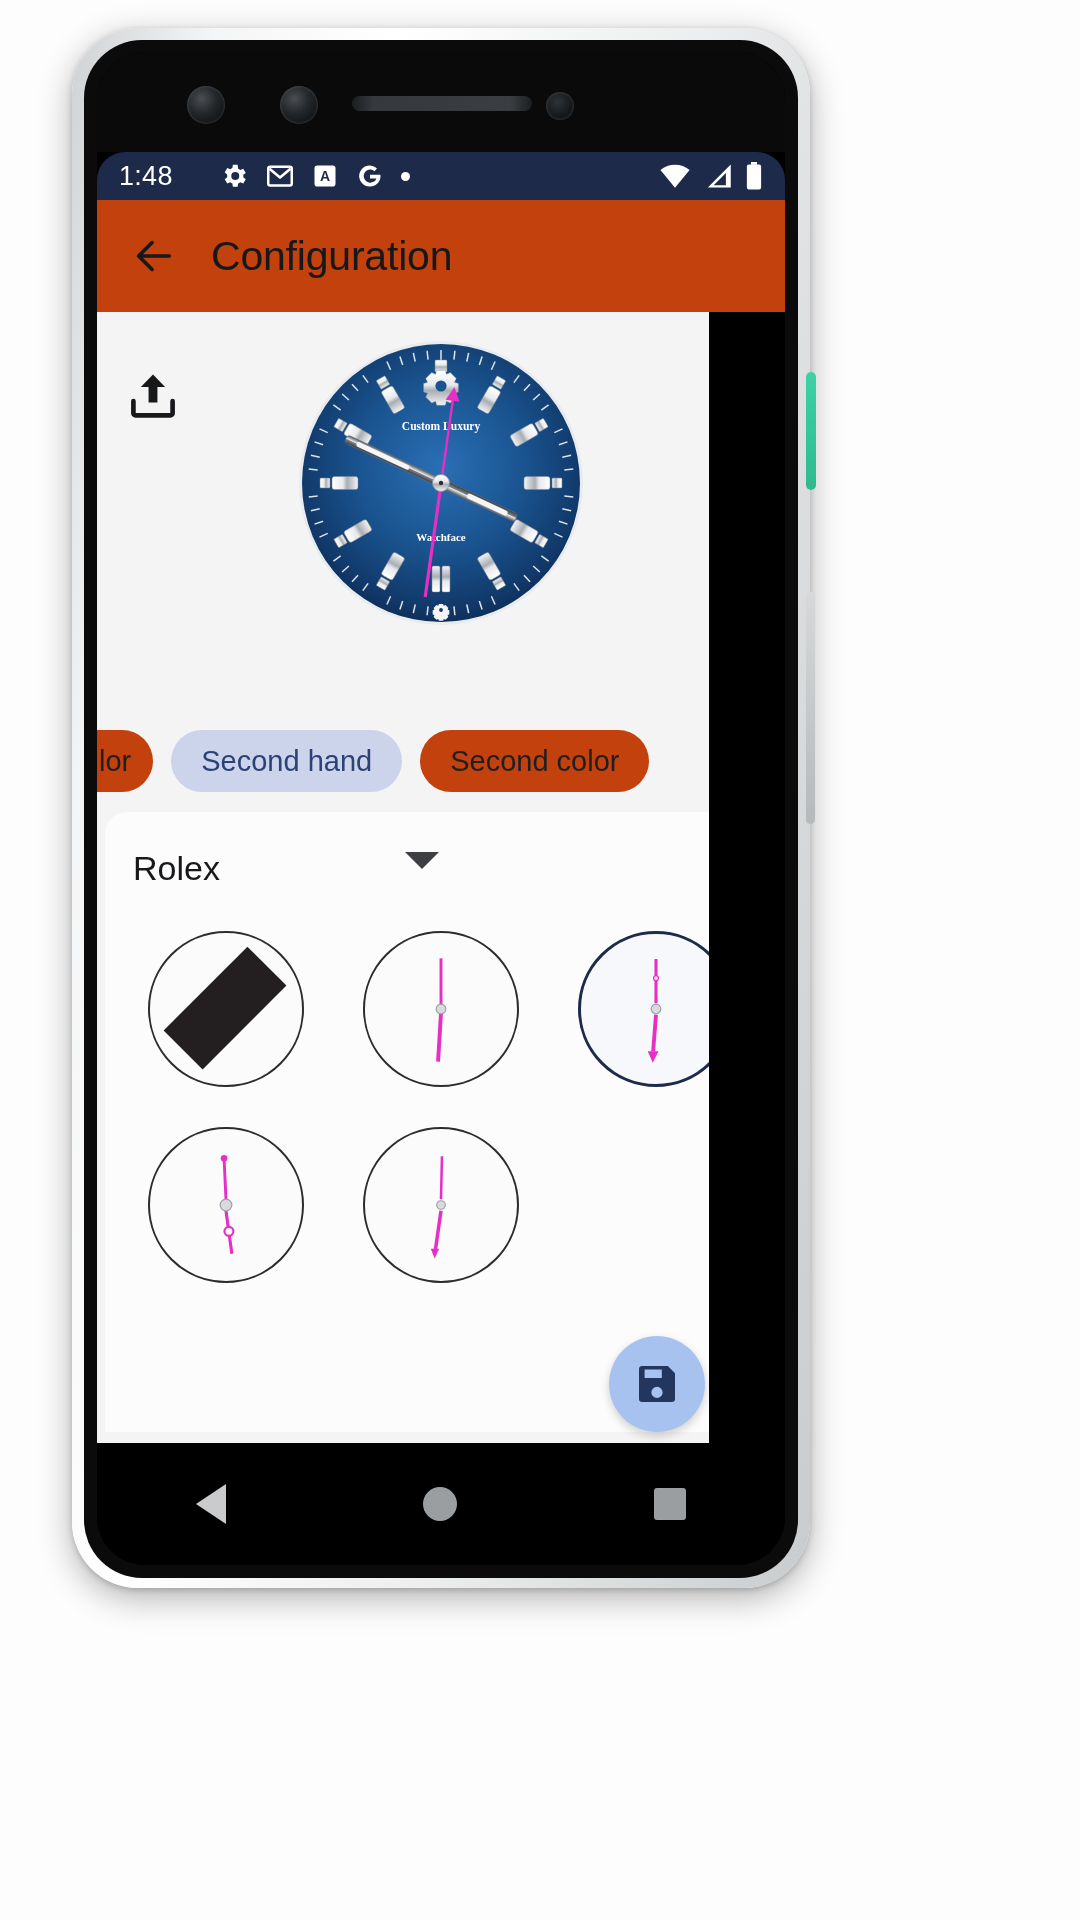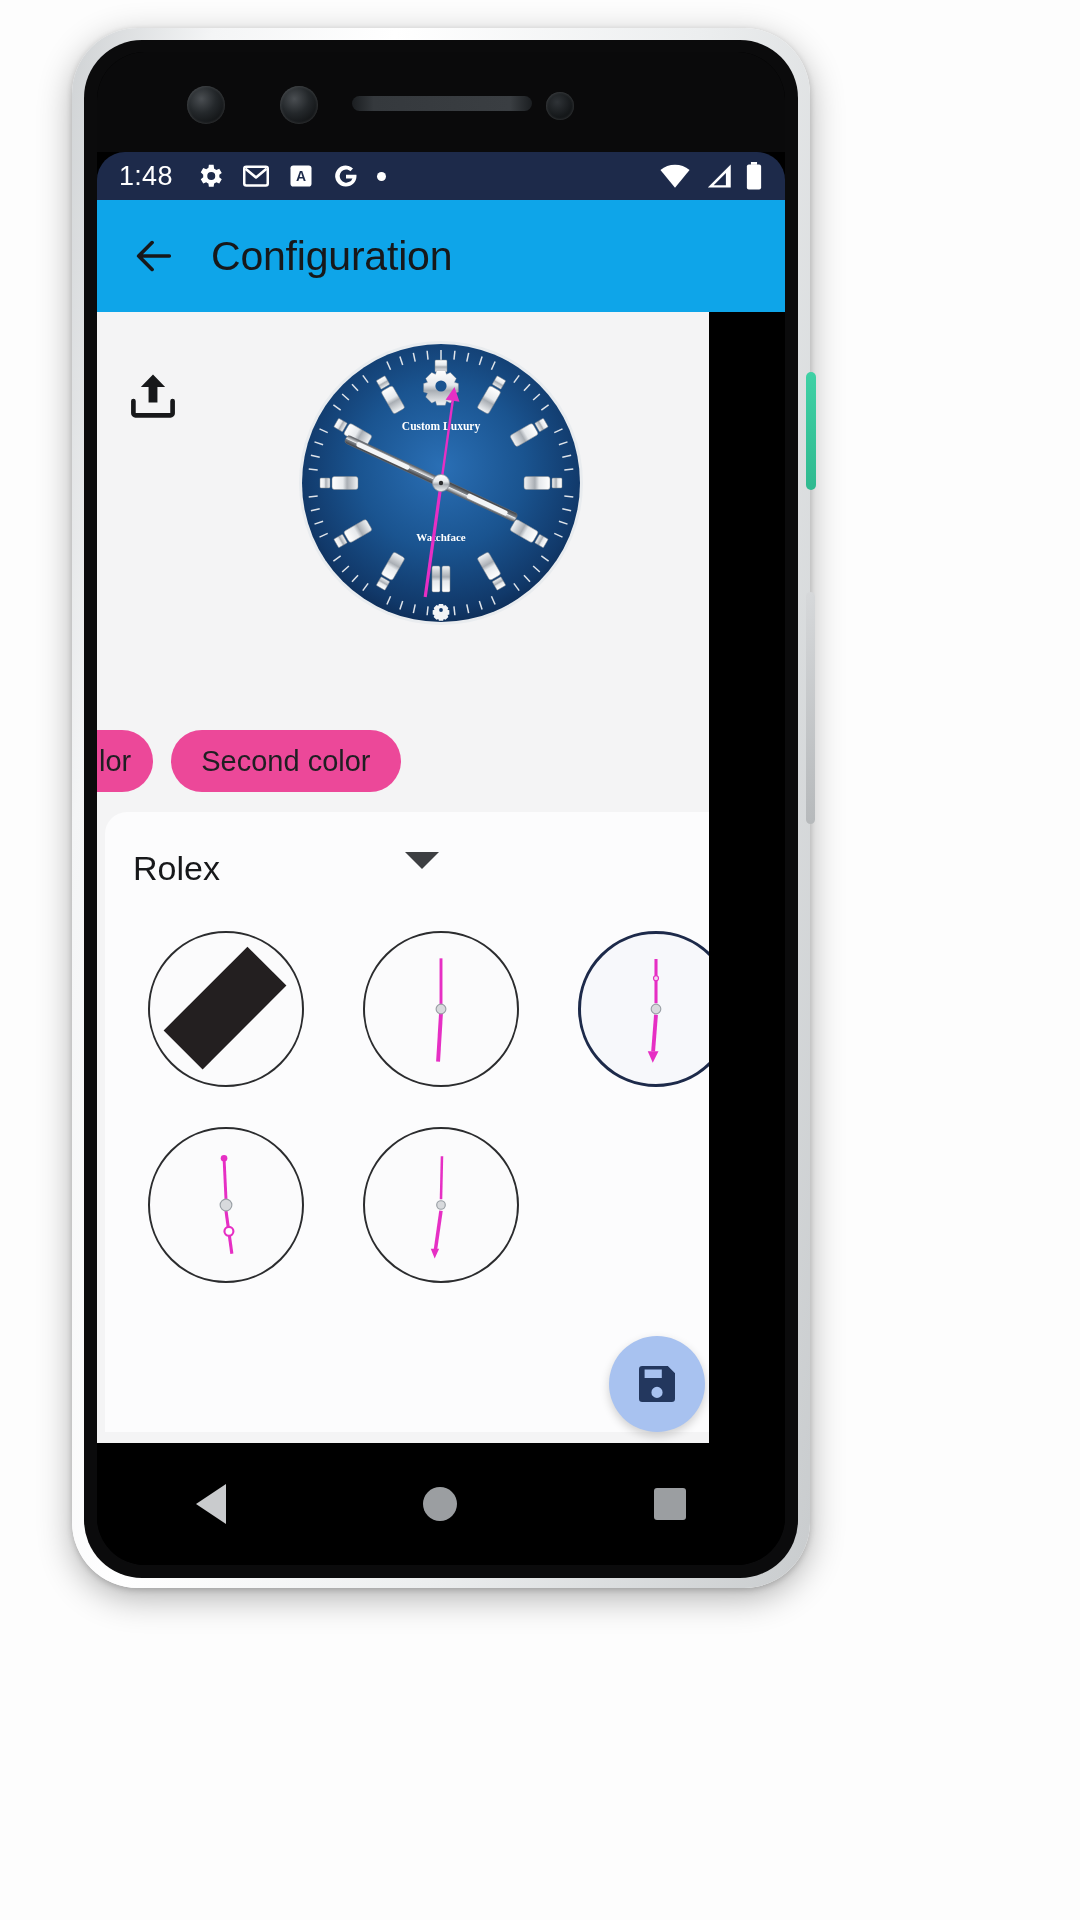--- a/index.html
+++ b/index.html
@@ -64,35 +64,36 @@
   
   .statusbar {
     position: absolute; left: 0; top: 100px;
     width: 688px; height: 48px;
     background: #1d2a4a;
     display: flex; align-items: center;
     padding: 0 22px;
     box-sizing: border-box;
     border-top-left-radius: 28px;
     border-top-right-radius: 28px;
+    gap: 24px;
   }
   .sb-time {
     color: #ffffff; font-size: 27px; font-weight: 500;
     letter-spacing: 0.3px; margin-right: 22px;
   }
   .sb-icons-left { display: flex; align-items: center; gap: 16px; }
   .sb-right { margin-left: auto; display: flex; align-items: center; gap: 13px; }
   .sb-ico { display: block; }
   .sb-dot { width: 9px; height: 9px; border-radius: 50%; background: #fff; }
 
   
   .appbar {
     position: absolute; left: 0; top: 148px;
     width: 688px; height: 112px;
-    background: #0ea5e9;
+    background: #c2410c;
     display: flex; align-items: center;
     padding-left: 34px;
     box-sizing: border-box;
   }
   .back-arrow { width: 46px; height: 46px; flex: 0 0 auto; }
   .appbar-title {
     margin-left: 34px;
     font-size: 41px;
     color: #17181a;
     font-weight: 400;
@@ -123,21 +124,21 @@
     padding-left: 0px;
     box-sizing: border-box;
   }
   .chip {
     height: 62px;
     border-radius: 31px;
     display: flex; align-items: center; justify-content: center;
     padding: 0 30px;
     font-size: 29px;
     color: #1f1f22;
-    background: #ec4899;
+    background: #c2410c;
     white-space: nowrap;
     flex: 0 0 auto;
   }
   .chip.cut {
     margin-left: -56px;
     padding-left: 58px;
     padding-right: 22px;
   }
   .chip.selected {
     background: #ccd4ec;
@@ -448,20 +449,21 @@
             <path d="M145 242 l-7 -14 h14 Z" fill="#e62fc4"></path>
           </g>
 
           <circle cx="145" cy="145" r="8.5" fill="url(#steel)" stroke="#8a9099" stroke-width="0.8"></circle>
           <circle cx="145" cy="145" r="2.2" fill="#2a2c2f"></circle>
         </svg>
       </div>
 
       <div class="chip-row">
         <div class="chip cut">lor</div>
+        <div class="chip selected">Second hand</div>
         <div class="chip">Second color</div>
       </div>
 
       <div class="card">
 
         <div class="dropdown">
           <div class="dropdown-label">Rolex</div>
         </div>
         <div class="dropdown-caret"></div>
 

